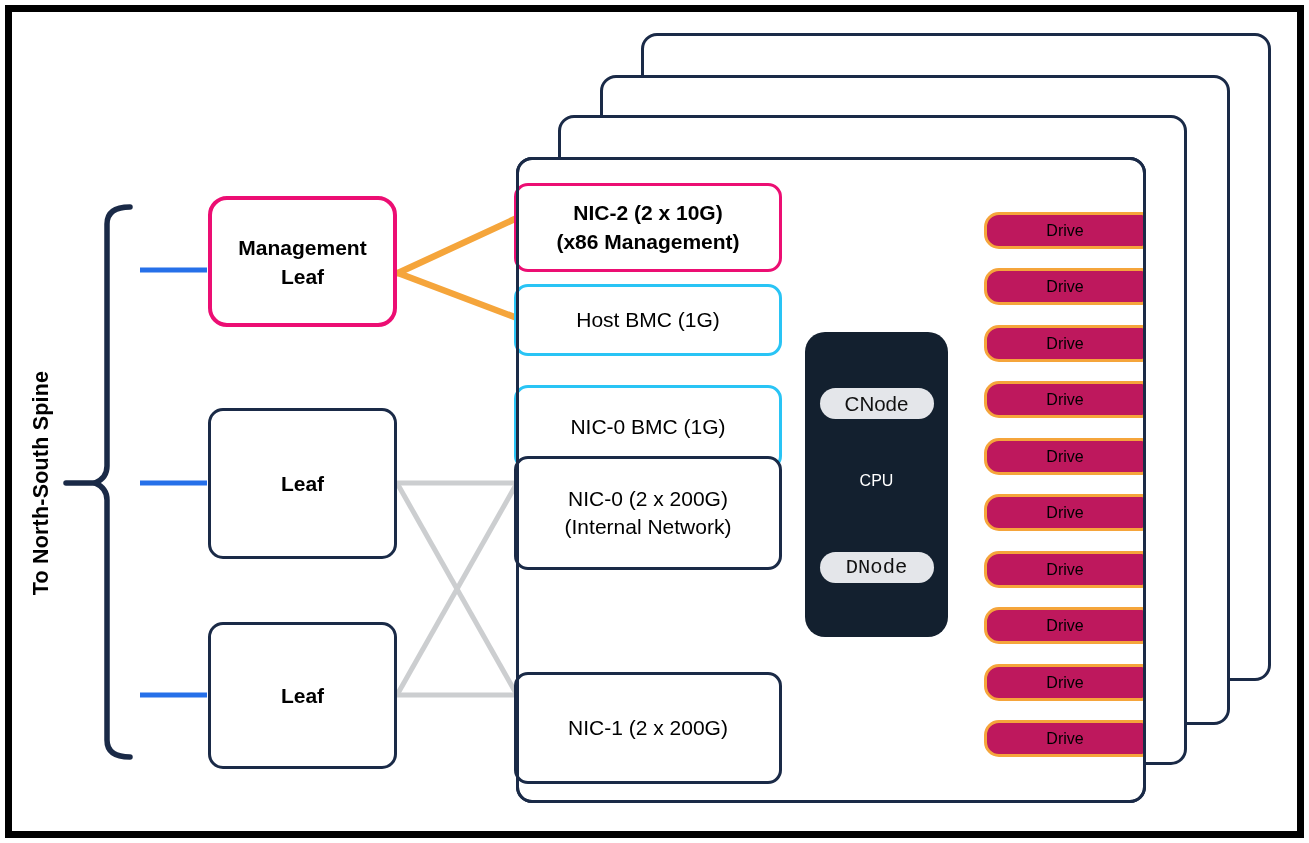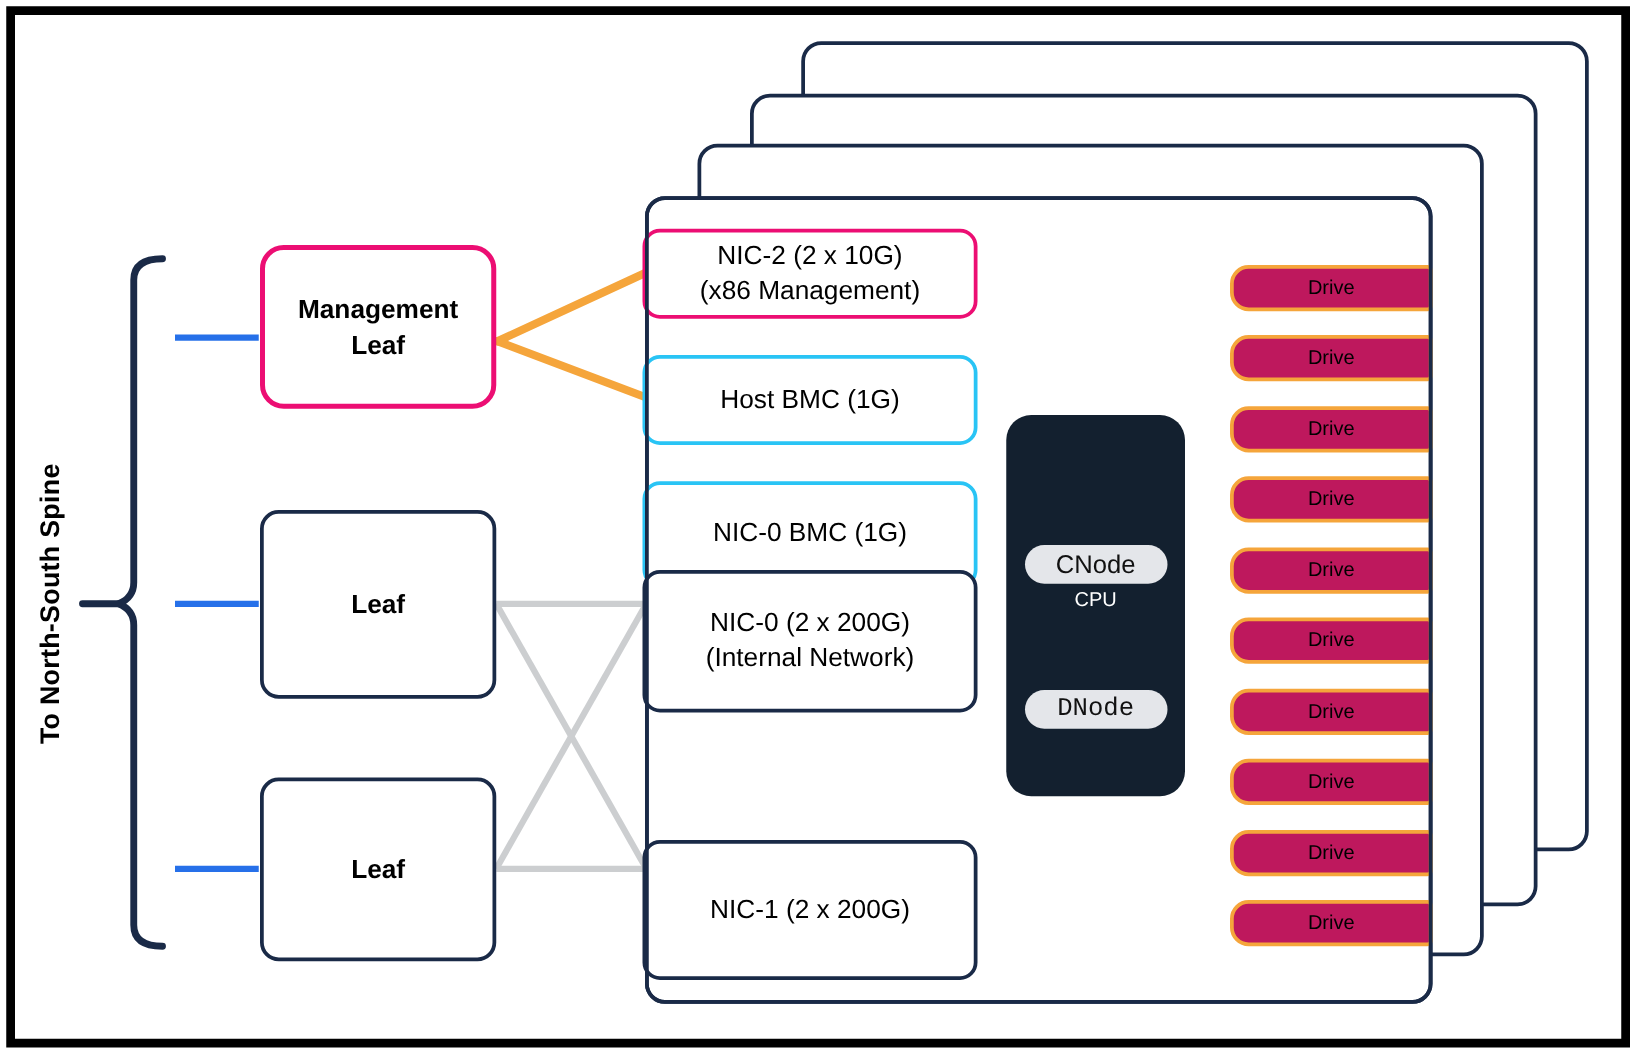--- a/index.html
+++ b/index.html
@@ -96,21 +96,21 @@
     align-items: center;
     justify-content: center;
     text-align: center;
     font-size: 21px;
     line-height: 28.5px;
     z-index: 3;
   }
   .nic.pink { border-color: var(--pink); }
   .nic.cyan { border-color: var(--cyan); }
   .nic span:empty { display: none; }
-  .nic-2     { top: 183px; height: 72px; }
+  .nic-2     { top: 183px; height: 89px; font-weight: bold; }
   .host-bmc  { top: 284px; height: 72px; }
   .nic0-bmc  { top: 385px; height: 85px; }
   .nic0      { top: 456px; height: 114px; }
   .nic1-bmc  { top: 600px; height: 72px; }
   .nic1      { top: 672px; height: 112px; }
 
   .cpu {
     position: absolute;
     left: 805px; top: 332px;
     width: 143px; height: 305px;
@@ -131,21 +131,21 @@
     transform: translateX(-50%);
     width: 114px; height: 31px;
     background: var(--pill);
     border-radius: 16px;
     display: flex;
     align-items: center;
     justify-content: center;
     font-size: 20.5px;
     color: #111;
   }
-  .node-pill.cnode { top: 56px; margin-top: 48px; }
+  .node-pill.cnode { top: 56px; }
   .node-pill.dnode { top: 220px; font-family: Liberation Mono, monospace; }
 
   .drive {
     position: absolute;
     left: 984px;
     width: 162px;
     height: 37px;
     background: #be185d;
     border: 3px solid var(--orange);
     border-radius: 15px 4px 4px 15px;

